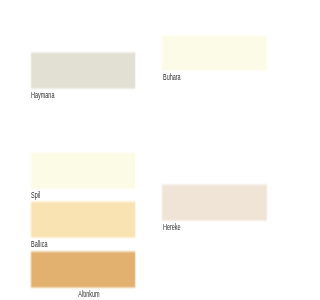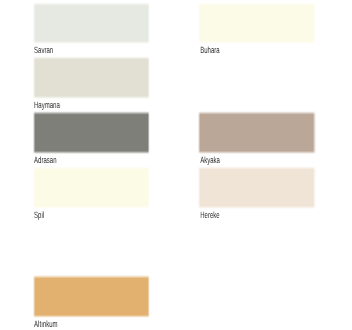--- a/index.html
+++ b/index.html
@@ -21,27 +21,27 @@
     width: 300px;
     height: 300px;
     background: #ffffff;
   }
   .swatch-cell {
     position: absolute;
     width: 104px;
   }
   
   .col-0 { left: 31px; }
-  .col-1 { left: 182px; }
+  .col-1 { left: 163px; margin-top: 32px; }
   .row-0 { top: 3.7px; }
   .row-1 { top: 53.4px; }
   .row-2 { top: 103.1px; }
   .row-3 { top: 152.8px; }
   .row-4 { top: 202.5px; }
-  .row-5 { top: 252.2px; }
+  .row-5 { top: 252.2px; text-align: right; }
 
   .swatch-chip {
     --fl: 2px;    
     --fr: 1.6px;  
     --ft: 3.2px;  
     --fb: 2.8px;  
     width: 105.8px;
     height: 38.8px;
     margin-left: -1px;
     margin-top: -2.1px;
@@ -69,56 +69,48 @@
     transform: scaleX(0.66) translateZ(0);
     transform-origin: left top;
     filter: blur(0.3px);
   }
 </style>
 </head>
 <body>
 
 <div class="palette">
 
-  <div class="swatch-cell col-0 row-0">
-    <div class="swatch-chip" style="background-color: rgb(230, 233, 225);"></div>
-    <div class="swatch-label">Savran</div>
-  </div>
 
   <div class="swatch-cell col-1 row-0">
     <div class="swatch-chip" style="background-color: rgb(252, 251, 232);"></div>
     <div class="swatch-label">Buhara</div>
   </div>
 
   <div class="swatch-cell col-0 row-1">
     <div class="swatch-chip" style="background-color: rgb(225, 224, 210);"></div>
     <div class="swatch-label">Haymana</div>
   </div>
 
 
-  <div class="swatch-cell col-0 row-2">
-    <div class="swatch-chip" style="background-color: rgb(126, 127, 120);"></div>
-    <div class="swatch-label">Adrasan</div>
-  </div>
 
-  <div class="swatch-cell col-1 row-2">
-    <div class="swatch-chip" style="background-color: rgb(187, 167, 151);"></div>
-    <div class="swatch-label">Akyaka</div>
-  </div>
 
   <div class="swatch-cell col-1 row-3">
     <div class="swatch-chip" style="background-color: rgb(240, 228, 214);"></div>
     <div class="swatch-label">Hereke</div>
   </div>
 
   <div class="swatch-cell col-0 row-3">
     <div class="swatch-chip" style="background-color: rgb(252, 251, 230);"></div>
     <div class="swatch-label">Spil</div>
   </div>
 
+  <div class="swatch-cell col-0 row-4">
+    <div class="swatch-chip" style="background-color: rgb(250, 227, 178);"></div>
+    <div class="swatch-label">Ballıca</div>
+  </div>
 
 
   <div class="swatch-cell col-0 row-5">
     <div class="swatch-chip" style="background-color: rgb(226, 177, 112);"></div>
     <div class="swatch-label">Altınkum</div>
   </div>
 
 
 </div>
 

